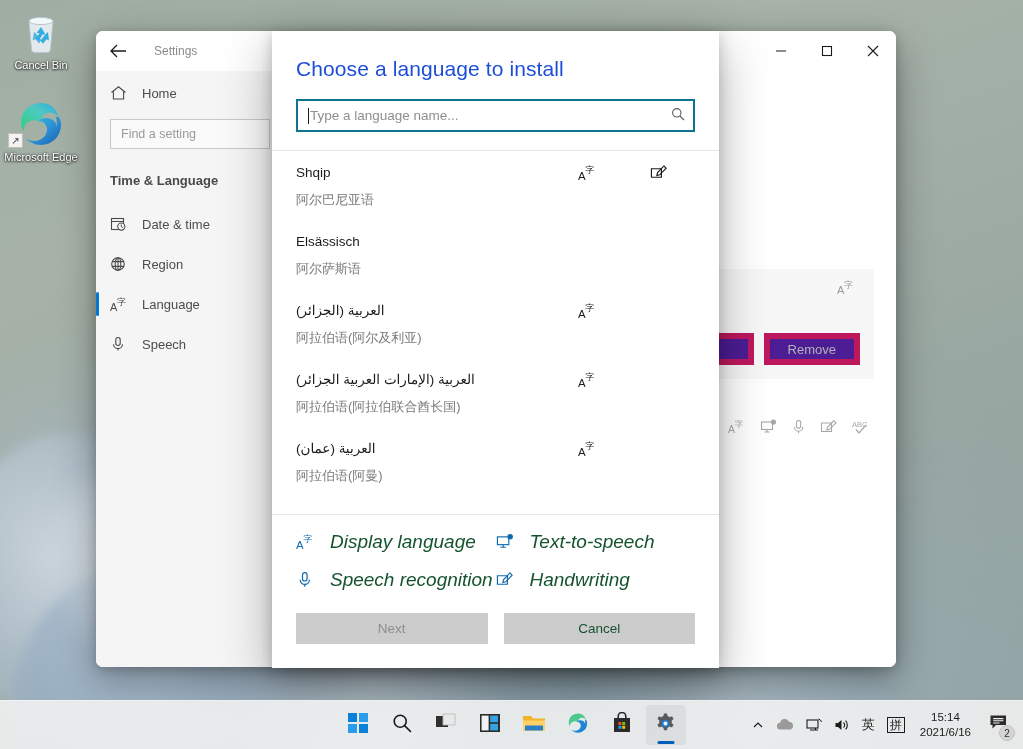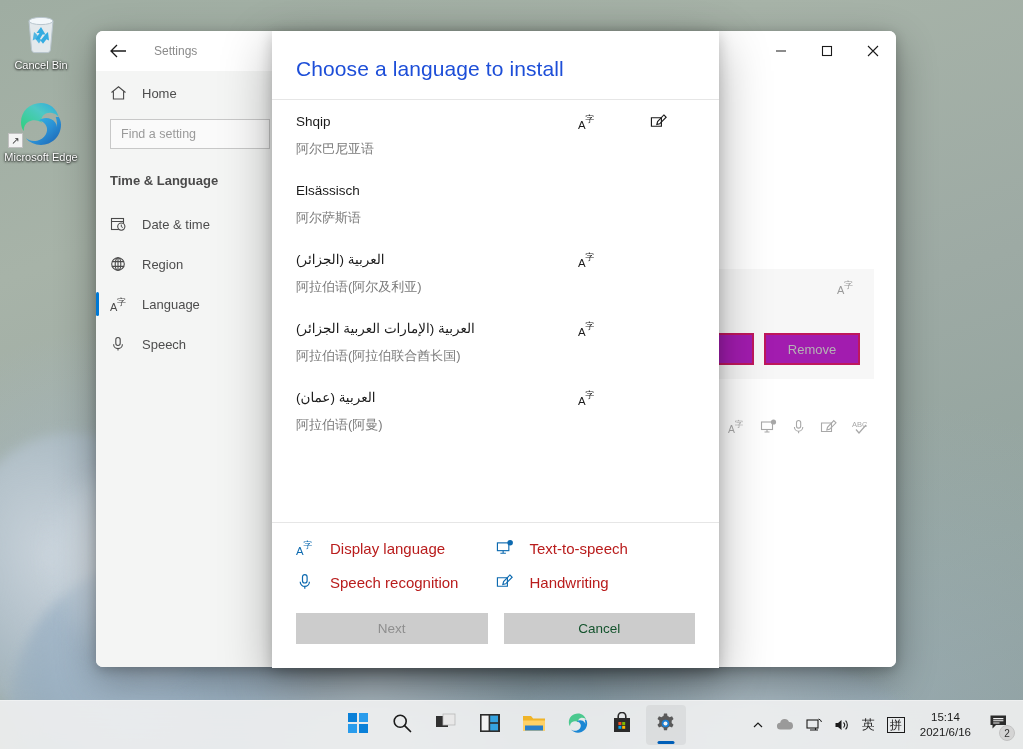--- a/index.html
+++ b/index.html
@@ -223,22 +223,22 @@
     position: absolute;
     left: 0;
     bottom: 14px;
     right: 14px;
     display: flex;
     justify-content: flex-end;
     gap: 10px;
   }
   .pref-btn {
     height: 32px;
-    background: #a21caf;
-    border: 2px solid #be185d;
+    background: #4c1d95;
+    border: 6px solid #be185d;
     display: flex;
     align-items: center;
     justify-content: center;
     font-size: 13px;
     color: #b4b4b4;
     padding: 0 18px;
     min-width: 96px;
   }
   .feature-row {
     position: absolute;
@@ -359,22 +359,23 @@
     align-items: center;
   }
   .legend-item .l-ico {
     width: 34px;
     display: flex;
     align-items: center;
     justify-content: flex-start;
     color: #0d6ab0;
   }
   .legend-item .l-label {
-    font-size: 15px;
-    color: #b91c1c;
+    font-size: 19px;
+    color: #14532d;
+    font-style: italic;
   }
 
   .dlg-buttons {
     padding: 14px 24px 24px 24px;
     display: flex;
     gap: 16px;
   }
   .dlg-btn {
     flex: 1;
     height: 31px;
@@ -666,20 +667,32 @@
           </span>
         </div>
       </div>
     </div>
   </div>
 
   <div id="language-dialog">
 
     <div class="dlg-title">Choose a language to install</div>
 
+    <div class="dlg-search-wrap">
+      <div class="dlg-search">
+        <div class="caret"></div>
+        <div class="ph">Type a language name...</div>
+        <div class="s-ico">
+          <svg width="14" height="14" viewBox="0 0 14 14">
+            <circle cx="5.8" cy="5.8" r="4.2" fill="none" stroke="#5a5a5a" stroke-width="1.1"></circle>
+            <path d="M9 9 L13 13" stroke="#5a5a5a" stroke-width="1.1"></path>
+          </svg>
+        </div>
+      </div>
+    </div>
 
     <div class="dlg-divider-top"></div>
 
     <div class="dlg-list" id="lang-list">
         <div class="lang-item">
           <div class="texts">
             <div class="native">Shqip</div>
             <div class="translated">阿尔巴尼亚语</div>
           </div>
           <div class="item-icons">

